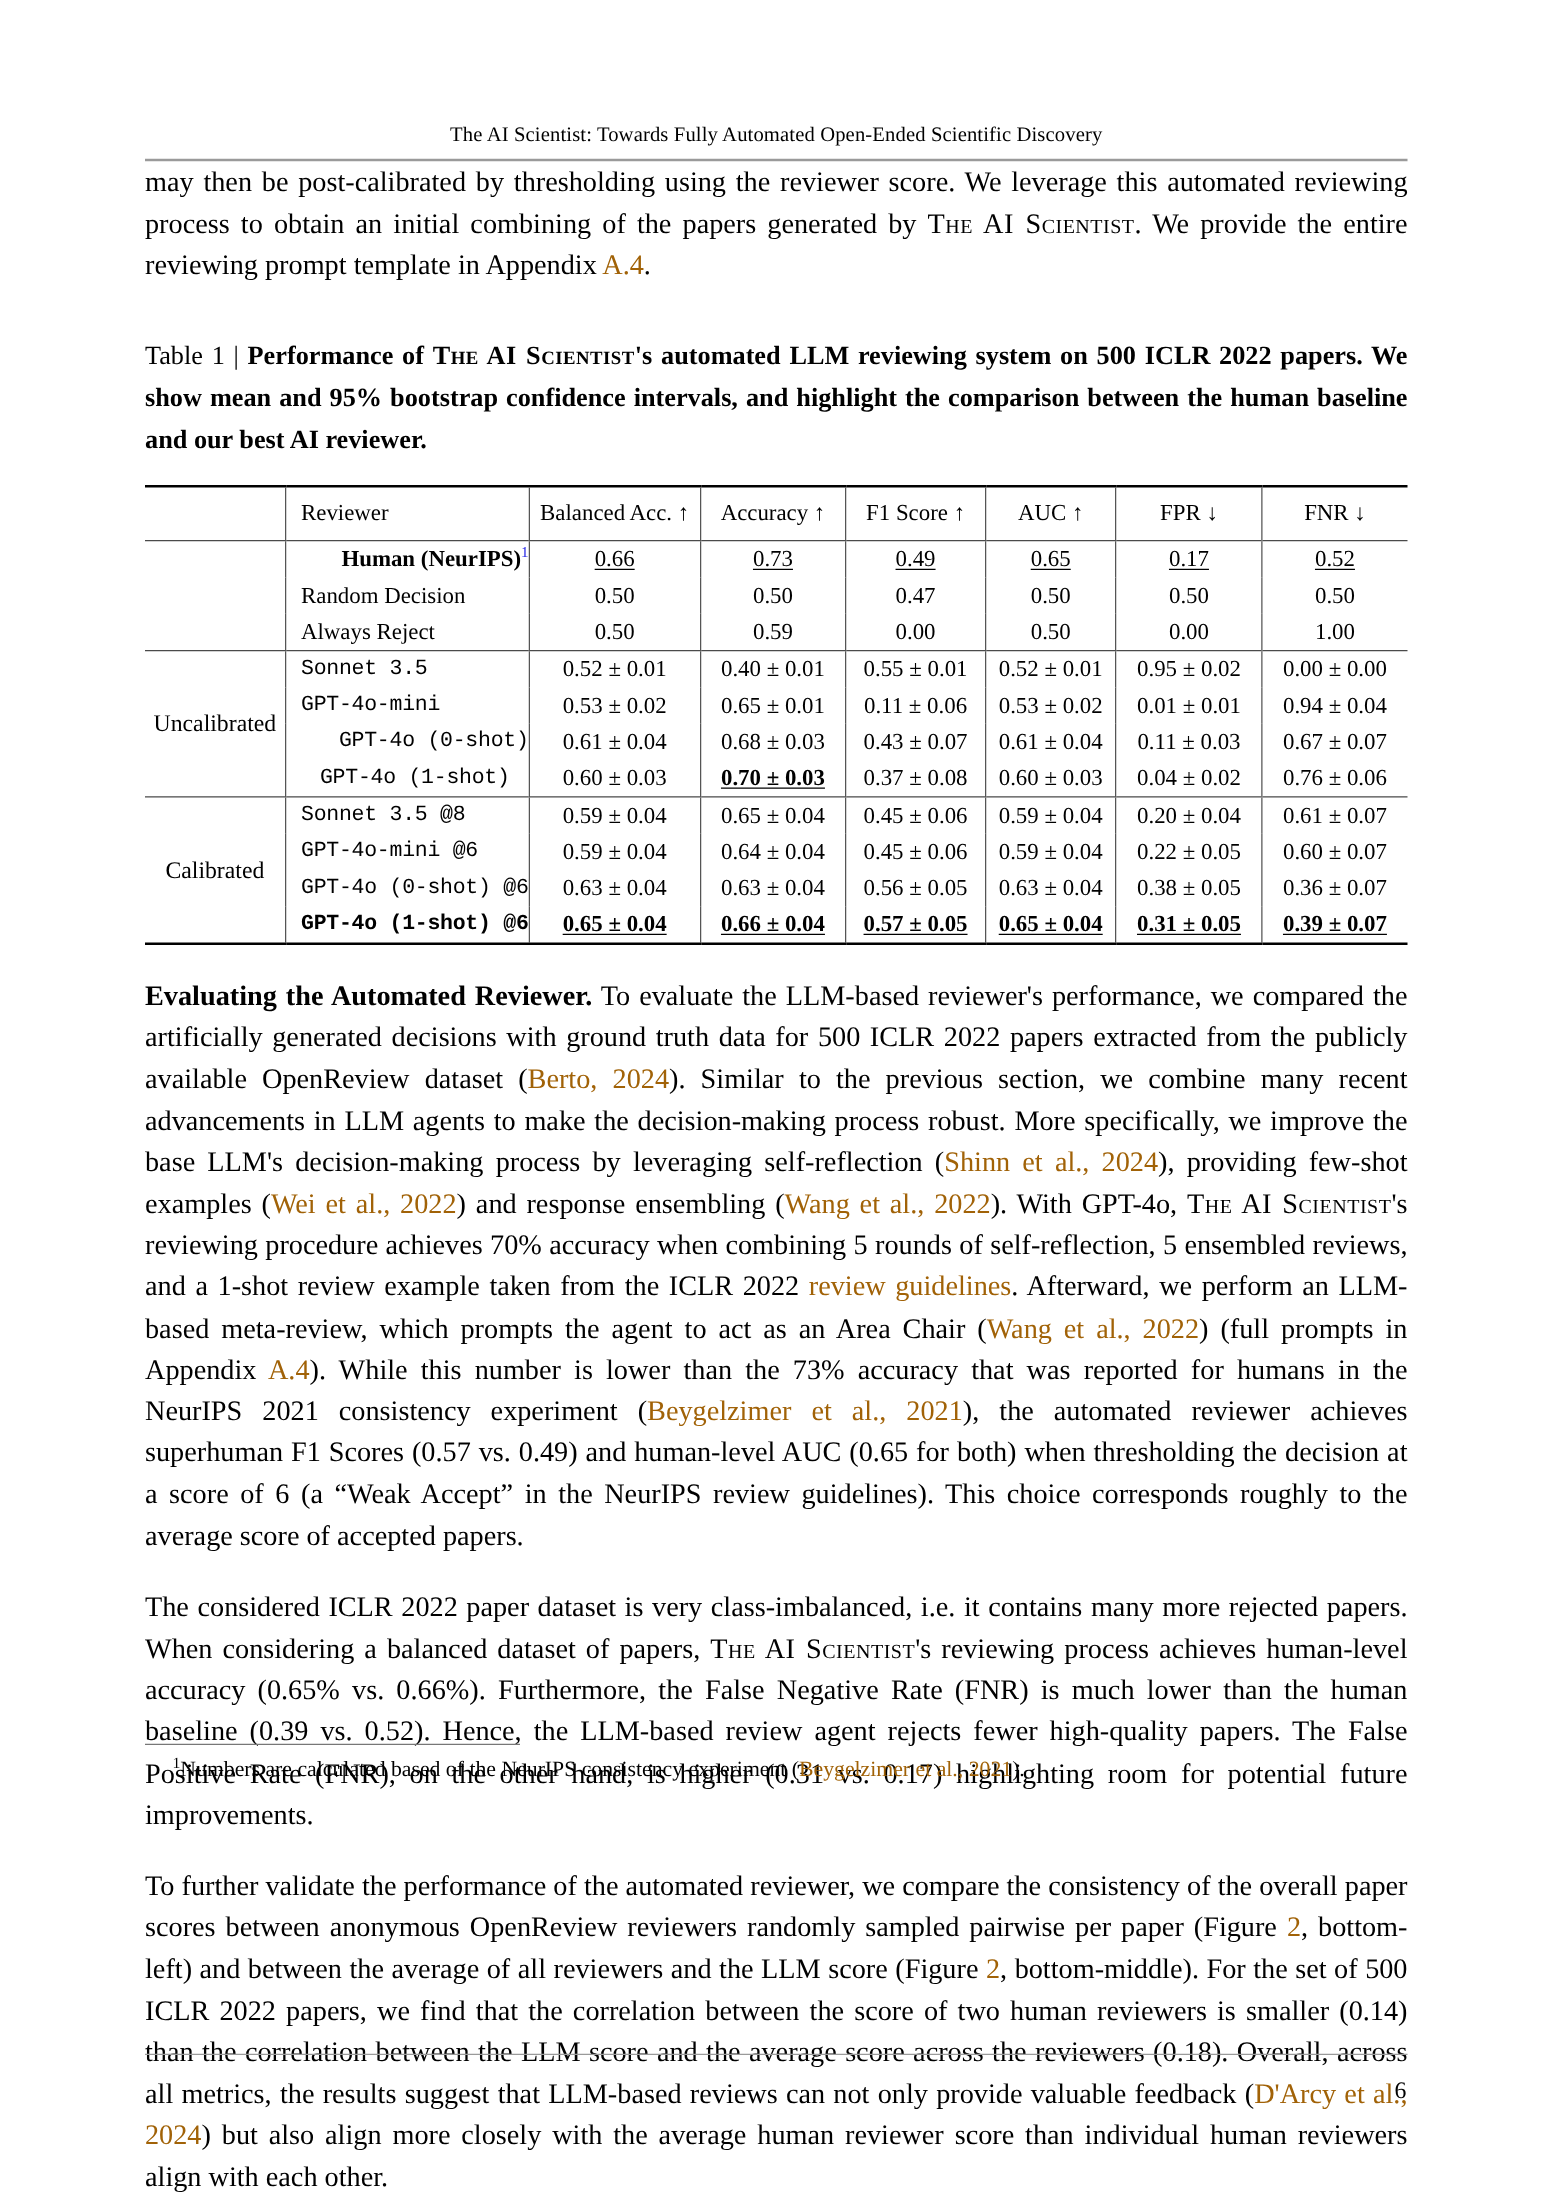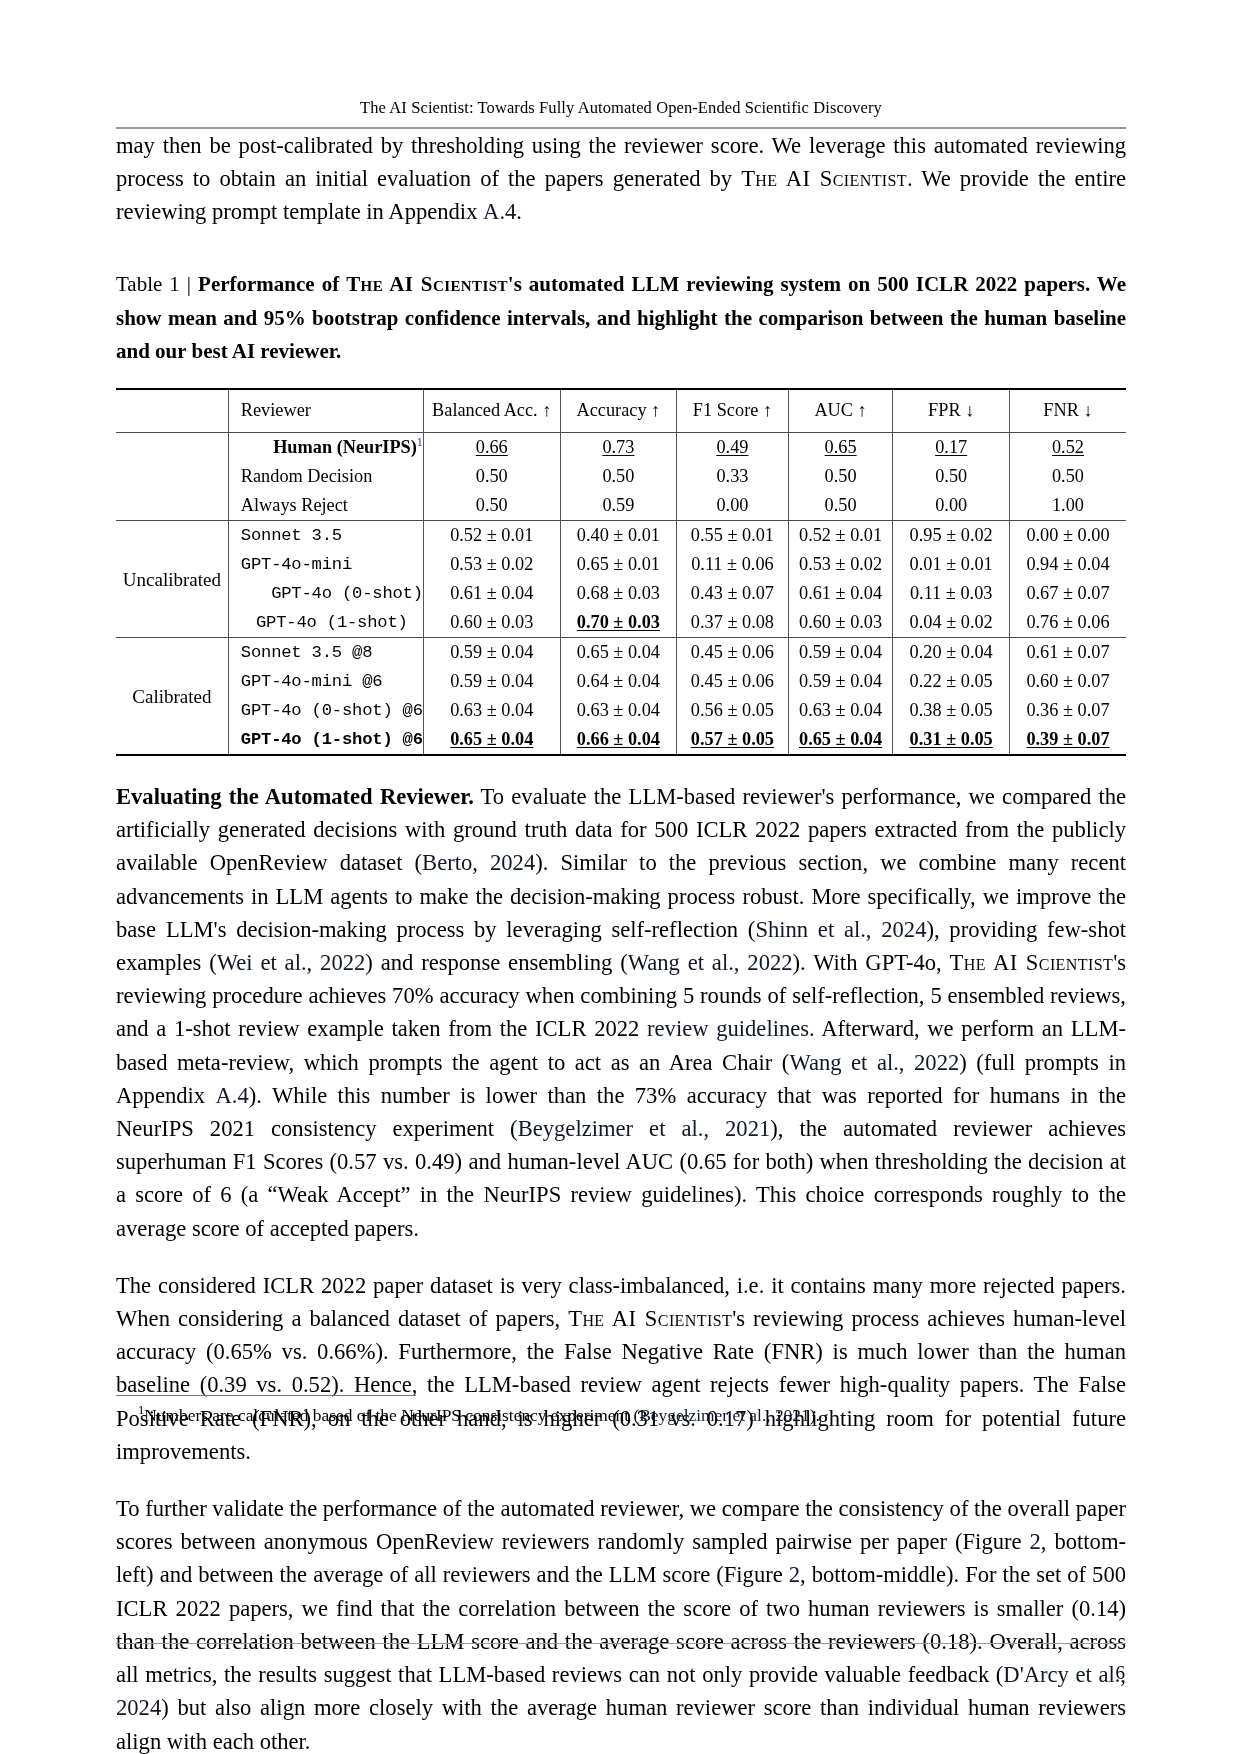--- a/index.html
+++ b/index.html
@@ -47,23 +47,22 @@
     font-size: 22.6px;
     line-height: 33.2px;
     text-align: justify;
     text-justify: inter-word;
     hyphens: manual;
   }
   .para-gap { height: 24px; }
   .first-para { margin-top: 48px; }
 
   a.cite, .cite {
-    color: #0f172a;
+    color: #a16207;
     text-decoration: none;
-    font-family: Liberation Serif, serif;
   }
   .sc {
     font-variant: small-caps;
     letter-spacing: .4px;
   }
   .bold { font-weight: bold; }
 
   
   .tcaption {
     margin-top: 40px;
@@ -171,21 +170,21 @@
 </head>
 <body>
 
 <div class="page">
 
   <div class="content">
 
     <div class="runninghead">The AI Scientist: Towards Fully Automated Open-Ended Scientific Discovery</div>
     <div class="head-rule"></div>
 
-    <p class="body first-para"><span>may then be post-calibrated by thresholding using the reviewer score. We leverage this automated reviewing process to obtain an initial evaluation of the papers generated by </span><span class="sc">The AI Scientist</span><span>. We provide the entire reviewing prompt template in Appendix </span><a class="cite" href="#">A.4</a><span>.</span></p>
+    <p class="body first-para"><span>may then be post-calibrated by thresholding using the reviewer score. We leverage this automated reviewing process to obtain an initial combining of the papers generated by </span><span class="sc">The AI Scientist</span><span>. We provide the entire reviewing prompt template in Appendix </span><a class="cite" href="#">A.4</a><span>.</span></p>
 
     <div class="tcaption"><span class="tlabel">Table 1 | </span><span class="tbody-bold">Performance of </span><span class="tbody-bold sc">The AI Scientist</span><span class="tbody-bold">'s automated LLM reviewing system on 500 ICLR 2022 papers. We show mean and 95% bootstrap confidence intervals, and highlight the comparison between the human baseline and our best AI reviewer.</span></div>
 
     <div class="table-wrap">
       <table class="maintable">
         <colgroup>
           <col style="width:112px">
           <col style="width:165px">
           <col style="width:137px">
           <col style="width:117px">
@@ -213,21 +212,21 @@
               <td class="cell vbar"><span class="u">0.49</span></td>
               <td class="cell vbar"><span class="u">0.65</span></td>
               <td class="cell vbar"><span class="u">0.17</span></td>
               <td class="cell vbar"><span class="u">0.52</span></td>
             </tr>
             <tr class="rowh">
               <td class="grp"></td>
               <td class="cell namecol" style="text-align: left;"><span>Random Decision</span></td>
               <td class="cell vbar"><span>0.50</span></td>
               <td class="cell vbar"><span>0.50</span></td>
-              <td class="cell vbar"><span>0.33</span></td>
+              <td class="cell vbar"><span>0.47</span></td>
               <td class="cell vbar"><span>0.50</span></td>
               <td class="cell vbar"><span>0.50</span></td>
               <td class="cell vbar"><span>0.50</span></td>
             </tr>
             <tr class="rowh">
               <td class="grp"></td>
               <td class="cell namecol" style="text-align: left;"><span>Always Reject</span></td>
               <td class="cell vbar"><span>0.50</span></td>
               <td class="cell vbar"><span>0.59</span></td>
               <td class="cell vbar"><span>0.00</span></td>

